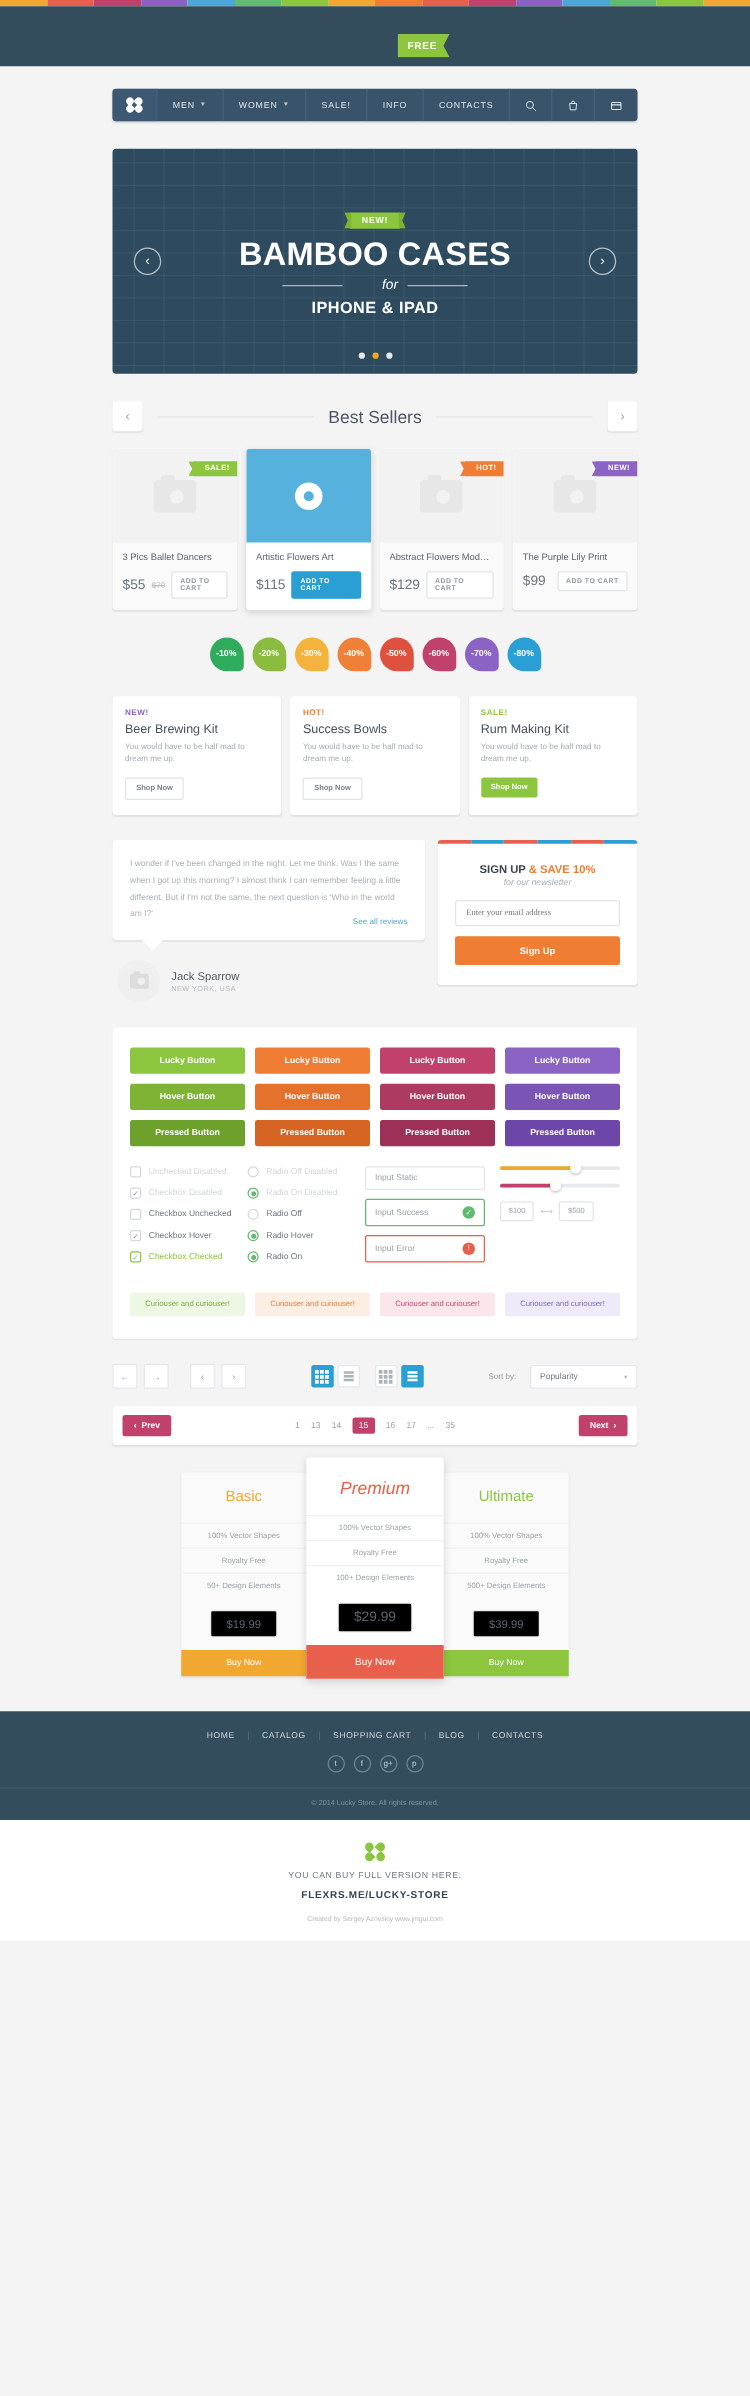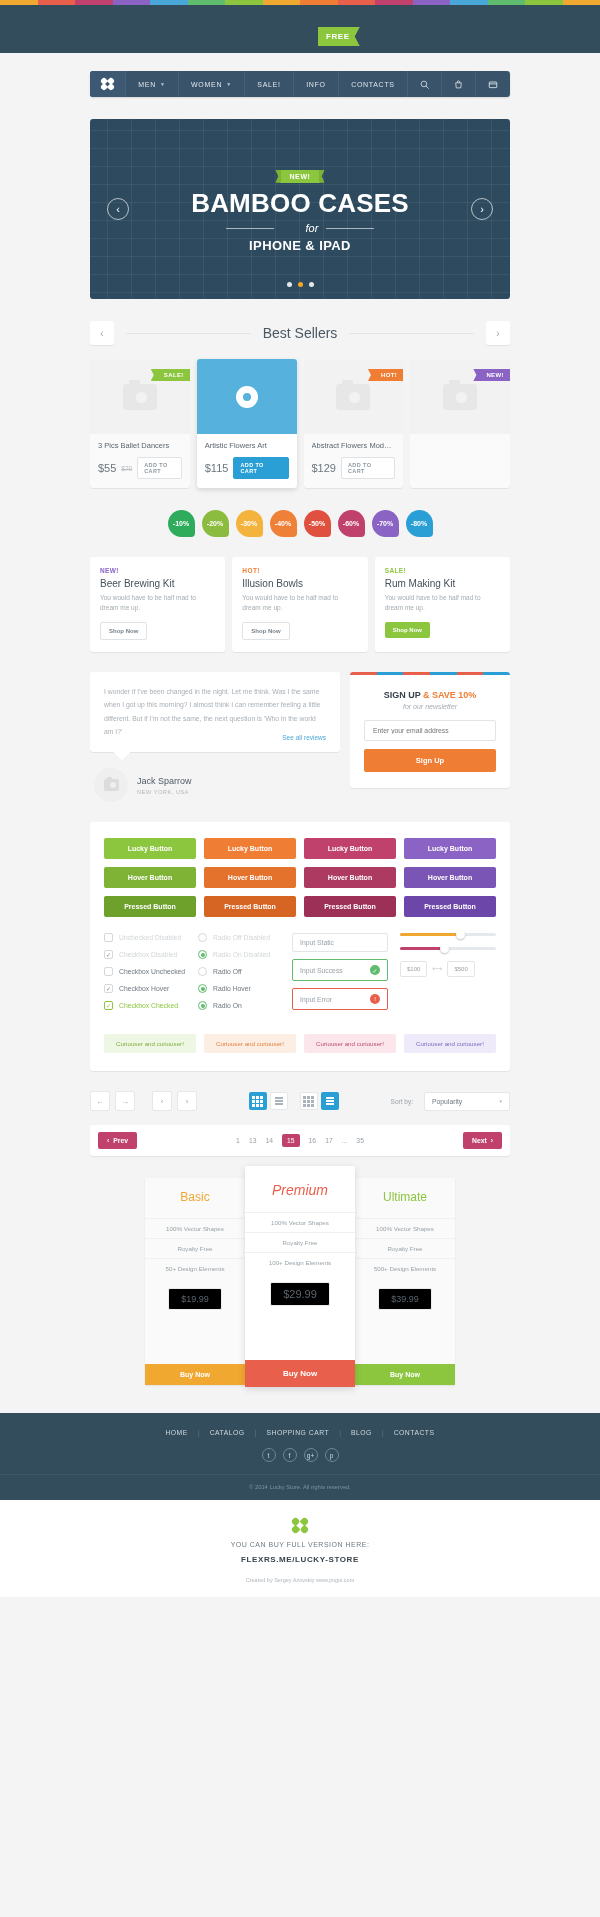--- a/index.html
+++ b/index.html
@@ -153,21 +153,21 @@
   .ploc { font-size:5.8px; color:#b3bac0; letter-spacing:.4px; margin-top:3px; }
 
   .news { width:160px; background:#fff; border-radius:3px; box-shadow:0 1px 1px rgba(0,0,0,.07);
       padding:14px 14px 16px; position:relative; overflow:hidden; text-align:center; }
   .news .stripe { position:absolute; top:0; left:0; right:0; height:3px; display:flex; }
   .news .stripe span { flex:1; }
   .news h4 { font-size:9px; color:#39434d; font-weight:bold; margin-top:4px; }
   .news h4 .o { color:#ef7d34; font-weight:bold; }
   .news .sub { font-size:7px; color:#a5adb3; font-style:italic; margin-top:3px; }
   .news input { width:100%; margin-top:10px; border:1px solid #e2e5e7; border-radius:2px;
-      font-size:6.8px; color:#b9c0c5; padding:6px 8px; outline:none; font-family:Liberation Sans, sans-serif; }
+      font-size:6.8px; color:#b9c0c5; padding:6px 8px; outline:none; font-family:Liberation Serif, serif; }
   .news .go { width:100%; margin-top:8px; background:#ef7d34; color:#fff; border:none; border-radius:2px;
       font-size:7.5px; font-weight:bold; padding:7px 0; cursor:pointer; font-family:inherit; }
 
   
   .kit { background:#fff; border-radius:3px; box-shadow:0 1px 1px rgba(0,0,0,.07);
       margin-top:20px; padding:16px 14px 18px; }
   .btn-row { display:flex; gap:8px; margin-bottom:8px; }
   .kbtn { flex:1 1 0; text-align:center; color:#fff; font-size:7px; font-weight:bold;
       border-radius:2px; padding:7px 0; cursor:pointer; }
 
@@ -242,21 +242,21 @@
       padding:12px 0 0; border-radius:2px; }
   .plan.hl { width:110px; background:#fff; box-shadow:0 2px 7px rgba(0,0,0,.14); padding-top:16px;
       margin-top:-12px; z-index:2; position:relative; }
   .plan h3 { font-size:12px; font-weight:normal; }
   .plan.hl h3 { font-size:14px;font-style:italic; }
   .plan ul { list-style:none; margin-top:14px; }
   .plan li { font-size:6.2px; color:#9aa3a9; padding:6px 0; border-top:1px solid #f0f0f0; }
   .plan .pbox { font-size:9px; color:#5b6670; border:1px solid #ebebeb; border-radius:2px;
       display:inline-block; padding:5px 12px; margin:10px 0 10px; background:#000000; }
   .plan.hl .pbox { font-size:11px; }
-  .plan .buy { color:#fff; font-size:7px; font-weight:bold; padding:7px 0; cursor:pointer;margin-top:44px; }
+  .plan .buy { color:#fff; font-size:7px; font-weight:normal; padding:7px 0; cursor:pointer; }
   .plan.hl .buy { font-size:8px; padding:9px 0; }
 
   
   .footer { background:#334d5c; margin-top:26px; padding:16px 0 0; text-align:center; }
   .fnav { display:flex; justify-content:center; align-items:center; gap:10px; }
   .fnav a { font-size:6.8px; color:#cfd9df; letter-spacing:.5px; cursor:pointer; }
   .fnav .sep { color:#5c7586; font-size:7px; }
   .socials { display:flex; justify-content:center; gap:7px; margin-top:12px; }
   .soc { width:14px; height:14px; border-radius:50%; border:1px solid #6f8696; color:#cfd9df;
       font-size:6.5px; display:flex; align-items:center; justify-content:center; cursor:pointer; }
@@ -418,20 +418,28 @@
 
        <span class="atc ">ADD TO CART</span>
      </div>
    </div>
  </div>
  <div class="prod ">
    <div class="thumb">
      <span class="cam"></span>
    </div>
    <div class="ribbon-tag t-new">NEW!</div>
+   <div class="body">
+     <div class="pname">The Purple Lily Print</div>
+     <div class="prow">
+       <span class="price">$99</span>
+
+       <span class="atc ">ADD TO CART</span>
+     </div>
+   </div>
  </div>
       </div>
 
     <div class="stickers" id="stickers">
         <div class="sticker" style="background:#2eab5b">-10%</div>
         <div class="sticker" style="background:#8cbc3f">-20%</div>
         <div class="sticker" style="background:#f3b33d">-30%</div>
         <div class="sticker" style="background:#ef8037">-40%</div>
         <div class="sticker" style="background:#e0503f">-50%</div>
         <div class="sticker" style="background:#c0426c">-60%</div>
@@ -443,21 +451,21 @@
  <div class="promo">
    <div class="ghostcam"><span class="gc"></span></div>
    <div class="ptag" style="color:#8a63c4">NEW!</div>
    <div class="ptitle">Beer Brewing Kit</div>
    <div class="pdesc">You would have to be half mad to dream me up.</div>
    <div class="pbtn ghost">Shop Now</div>
  </div>
  <div class="promo">
    <div class="ghostcam"><span class="gc"></span></div>
    <div class="ptag" style="color:#ef7d34">HOT!</div>
-   <div class="ptitle">Illusion Bowls</div>
+   <div class="ptitle">Success Bowls</div>
    <div class="pdesc">You would have to be half mad to dream me up.</div>
    <div class="pbtn ghost">Shop Now</div>
  </div>
  <div class="promo">
    <div class="ghostcam"><span class="gc"></span></div>
    <div class="ptag" style="color:#8cc63e">SALE!</div>
    <div class="ptitle">Rum Making Kit</div>
    <div class="pdesc">You would have to be half mad to dream me up.</div>
    <div class="pbtn green">Shop Now</div>
  </div>

